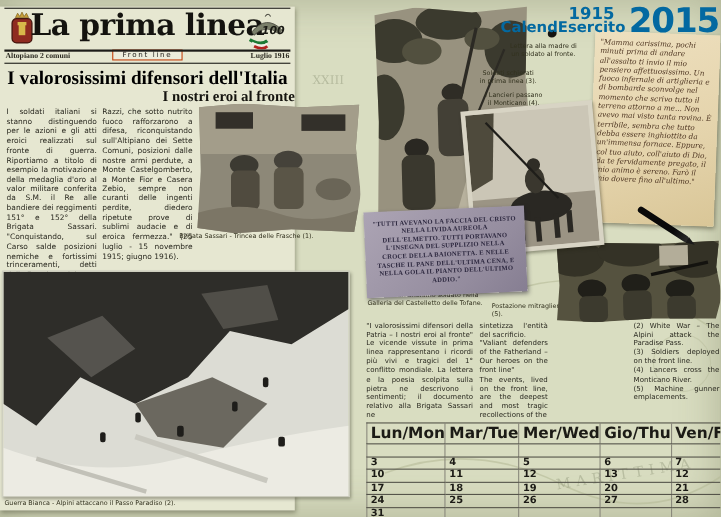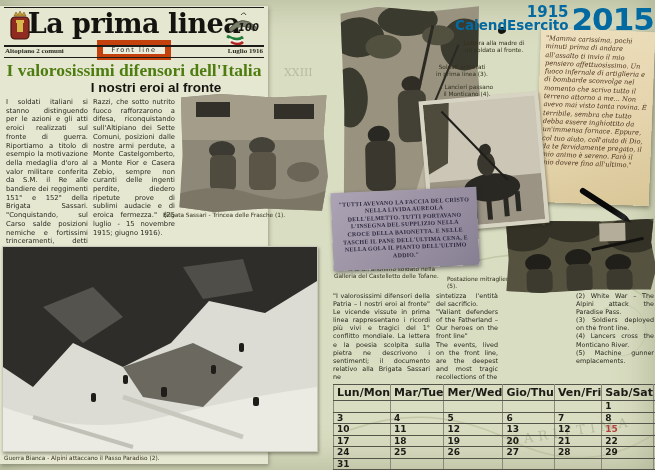--- a/index.html
+++ b/index.html
@@ -9,57 +9,57 @@
   
   .ghost{color:#9aa083;opacity:.55;font-family:"DejaVu Serif",serif;pointer-events:none;}
   .map-svg{left:0;top:0;z-index:0;}
   
   #paper{left:0;top:6px;width:268px;height:458px;background:#e6e7d1;
          box-shadow:1px 2px 4px rgba(40,40,20,.35);z-index:1;}
   .rule{position:absolute;left:4px;right:4px;background:#1d1c18;}
   #mast-title{left:0;right:0;top:2px;text-align:center;font-family:"DejaVu Serif",serif;
               font-weight:bold;font-size:27px;color:#14130f;letter-spacing:-.5px;}
   #mast-sub{left:0;right:0;top:31px;text-align:center;}
-  #mast-sub span{display:inline-block;border:6px solid #c2410c;padding:0 8px;font-size:6.5px;
+  #mast-sub span{display:inline-block;border:1px solid #c2410c;padding:0 8px;font-size:6.5px;
                  letter-spacing:1.5px;color:#22211c;background:#eceddc;}
   .dateline{top:41px;font-family:"Liberation Serif",serif;font-size:7px;font-weight:bold;color:#2a291f;}
   #headline{left:0;right:0;top:54px;text-align:center;font-family:"Liberation Serif",serif;
-            font-weight:bold;font-size:17.5px;color:#4d7c0f;}
-  #subheadline{left:0;right:0;top:74px;text-align:center;font-family:Liberation Sans, sans-serif;
+            font-weight:bold;font-size:17.5px;color:#000000;}
+  #subheadline{left:0;right:0;top:74px;text-align:right;font-family:Liberation Serif, serif;
                font-weight:bold;font-size:13.5px;color:#15140f;padding-left:44px;}
   .bodycol{top:92px;width:82px;font-size:6.8px;line-height:8.7px;color:#2a2920;text-align:justify;
            font-family:"DejaVu Sans",sans-serif;}
   .caption{font-size:5.8px;line-height:7px;color:#33321f;font-family:"DejaVu Sans",sans-serif;}
   
   .photo{box-shadow:1px 2px 3px rgba(30,30,15,.4);overflow:hidden;}
   .torn{clip-path:polygon(2% 3%,28% 0,64% 3%,99% 1%,97% 34%,100% 70%,96% 99%,58% 97%,24% 100%,1% 96%,3% 52%);}
   
   #logo{left:455px;top:6px;z-index:6;color:#0369a1;white-space:nowrap;}
   #logo .brand-row{display:flex;align-items:flex-end;}
   #logo .calend{font-family:"DejaVu Sans",sans-serif;font-weight:bold;font-size:13.5px;line-height:13px;}
-  #logo .stack{display:inline-flex;flex-direction:column;align-items:flex-end;margin-right:3px;}
+  #logo .stack{display:inline-flex;flex-direction:column;align-items:center;margin-right:3px;}
   #logo .y1915{font-family:"DejaVu Sans",sans-serif;font-weight:bold;font-size:15px;line-height:13px;}
   #logo .y2015{font-family:"DejaVu Sans",sans-serif;font-weight:bold;font-size:31px;line-height:26px;letter-spacing:-1px;}
   .sidecap{font-size:5.8px;line-height:7px;color:#33321f;text-align:center;z-index:5;}
   #letter{left:538px;top:30px;width:114px;height:174px;z-index:2;transform:rotate(2.2deg);
           background:linear-gradient(160deg,#eee0bf,#e4d3ab 60%,#d9c697);
           box-shadow:1px 2px 4px rgba(40,35,15,.45);padding:6px 5px;box-sizing:border-box;}
   #letter .txt{font-family:"DejaVu Serif",serif;font-style:italic;font-size:6.6px;line-height:8.3px;
                color:#4d3421;}
   #plaque{left:332px;top:190px;width:146px;height:78px;z-index:4;transform:rotate(-2.5deg);
           background:linear-gradient(135deg,#aca4b4,#948c9e 70%,#867e92);
           box-shadow:1px 2px 4px rgba(30,25,40,.5);display:flex;align-items:center;justify-content:center;
           padding:4px 7px;box-sizing:border-box;}
   #plaque .txt{font-family:"Liberation Serif",serif;font-weight:bold;font-size:6px;line-height:7.6px;
                color:#2e2940;text-align:center;letter-spacing:.2px;}
   .sumcol{top:292px;font-size:6.4px;line-height:8.1px;color:#2a2920;text-align:justify;white-space:pre-line;}
   #month-title{left:333px;top:352px;font-size:25px;color:#1c1b16;font-family:"DejaVu Sans",sans-serif;z-index:3;}
   
   #cal{left:333px;top:384px;width:321px;border-collapse:collapse;z-index:3;position:absolute;}
-  #cal th{font-size:11px;font-weight:bold;color:#1c1b16;text-align:left;padding:1px 0 1px 3px;height:12px;}
+  #cal th{font-size:14px;font-weight:bold;color:#1c1b16;text-align:left;padding:1px 0 1px 3px;height:12px;}
   #cal td{font-size:9px;font-weight:bold;color:#1c1b16;text-align:left;padding:0 0 0 3px;height:10.5px;}
   #cal th,#cal td{border:1px solid;border-color:#55544a #8a897c;width:45px;}
   #cal .sun{color:#b0413e;}
   #cal .red{color:#b0413e;}
   
   #pen{left:576px;top:201px;width:54px;height:6px;background:linear-gradient(90deg,#090909 70%,#2c2c2c);
        transform:rotate(33deg);border-radius:3px;z-index:3;}
   #pen:after{content:"";position:absolute;right:-7px;top:0;border-left:8px solid #1a1a1a;
              border-top:3px solid transparent;border-bottom:3px solid transparent;}
   .blob{background:#141410;border-radius:50% 40% 55% 45%;z-index:5;}

